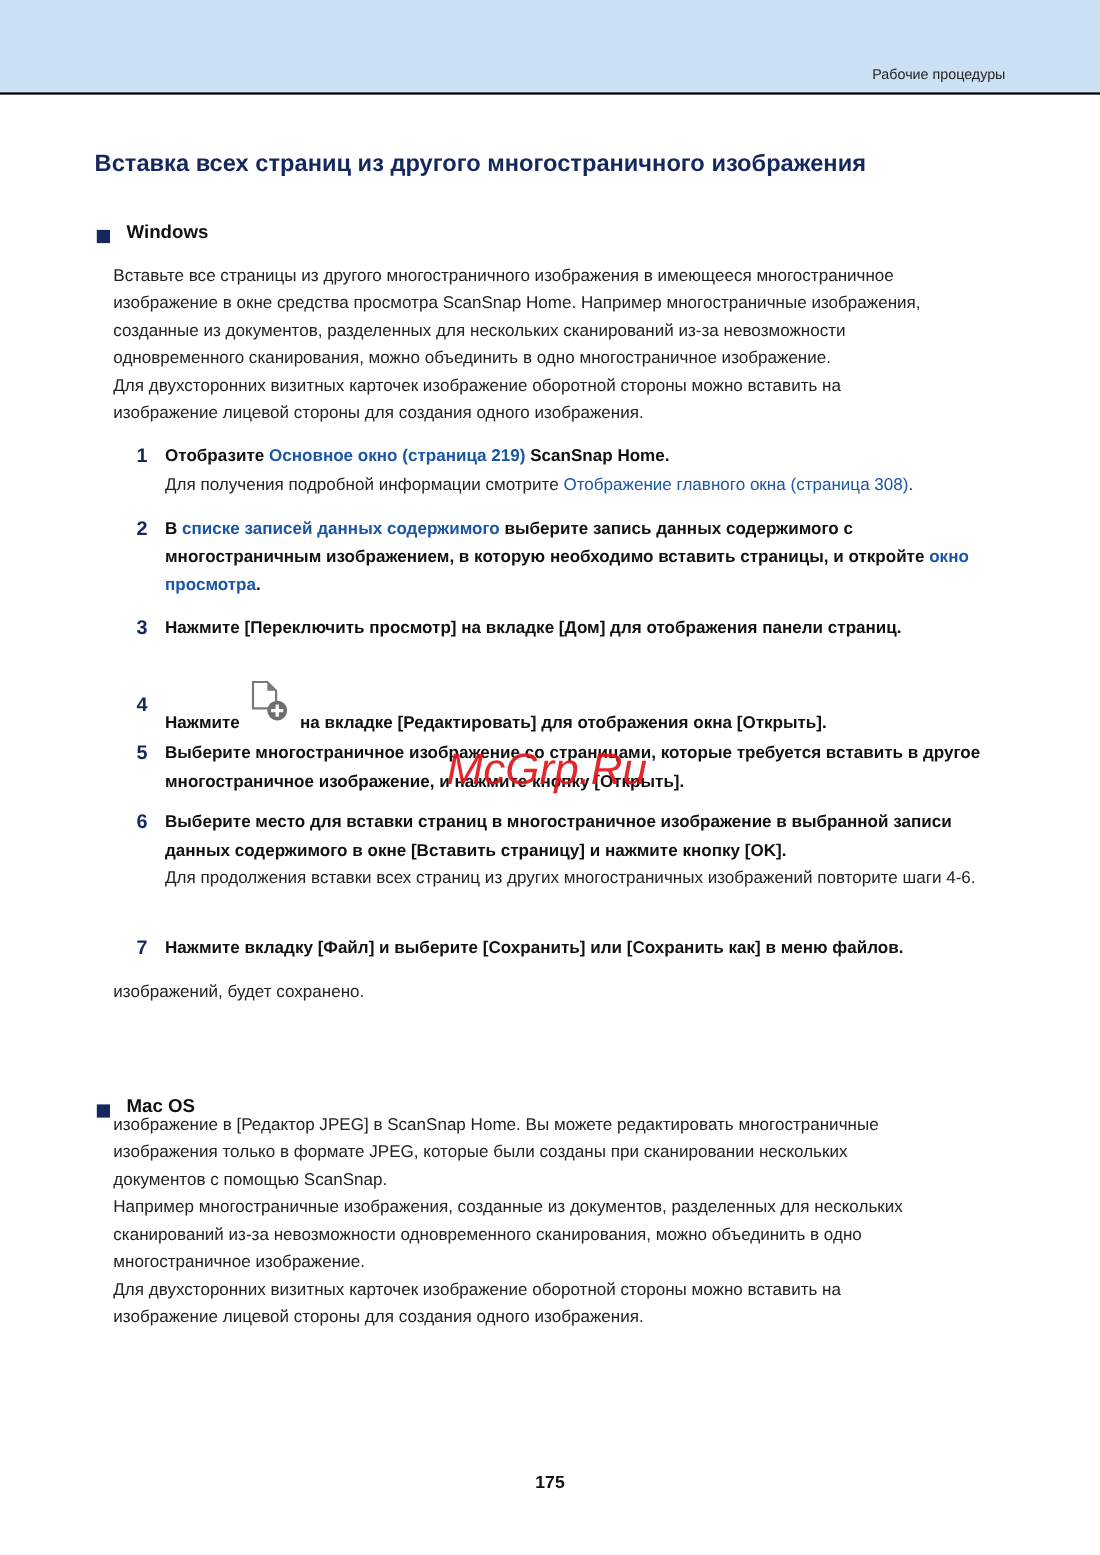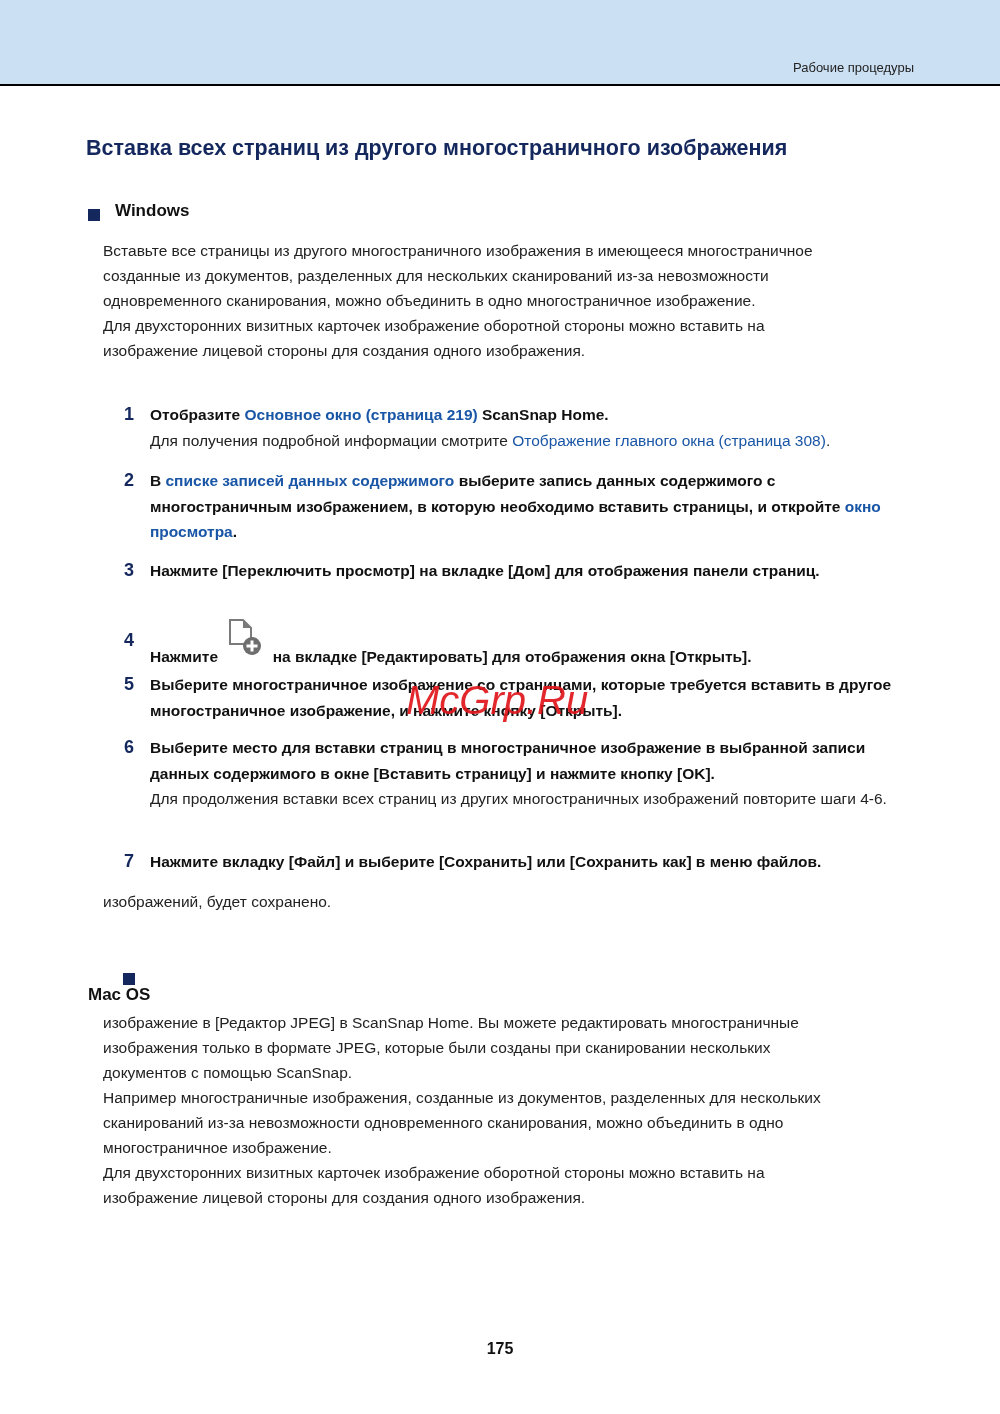--- a/index.html
+++ b/index.html
@@ -63,20 +63,21 @@
 
 <h1 class="page-title">Вставка всех страниц из другого многостраничного изображения</h1>
 
 <h2 class="section-head" style="top:201px;">
   <span class="bullet"></span>
   <span>Windows</span>
 </h2>
 
 <div class="para" style="top:238px;">
   <div>Вставьте все страницы из другого многостраничного изображения в имеющееся многостраничное</div>
+  <div>изображение в окне средства просмотра ScanSnap Home. Например многостраничные изображения,</div>
   <div>созданные из документов, разделенных для нескольких сканирований из-за невозможности</div>
   <div>одновременного сканирования, можно объединить в одно многостраничное изображение.</div>
   <div>Для двухсторонних визитных карточек изображение оборотной стороны можно вставить на</div>
   <div>изображение лицевой стороны для создания одного изображения.</div>
 </div>
 
 <div class="step" style="top:402px;">
   <div class="step-num">1</div>
   <div class="step-body">
     <div class="step-main">
@@ -142,21 +143,21 @@
   <div class="step-num">7</div>
   <div class="step-body">
     <div class="step-main">Нажмите вкладку [Файл] и выберите [Сохранить] или [Сохранить как] в меню файлов.</div>
   </div>
 </div>
 
 <div class="para" style="top:889px;">
   <div>изображений, будет сохранено.</div>
 </div>
 
-<h2 class="section-head" style="top:973px;flex-direction:column;">
+<h2 class="section-head" style="top:996px;">
   <span class="bullet"></span>
   <span>Mac OS</span>
 </h2>
 
 <div class="para" style="top:1010px;">
   <div>изображение в [Редактор JPEG] в ScanSnap Home. Вы можете редактировать многостраничные</div>
   <div>изображения только в формате JPEG, которые были созданы при сканировании нескольких</div>
   <div>документов с помощью ScanSnap.</div>
   <div>Например многостраничные изображения, созданные из документов, разделенных для нескольких</div>
   <div>сканирований из-за невозможности одновременного сканирования, можно объединить в одно</div>

